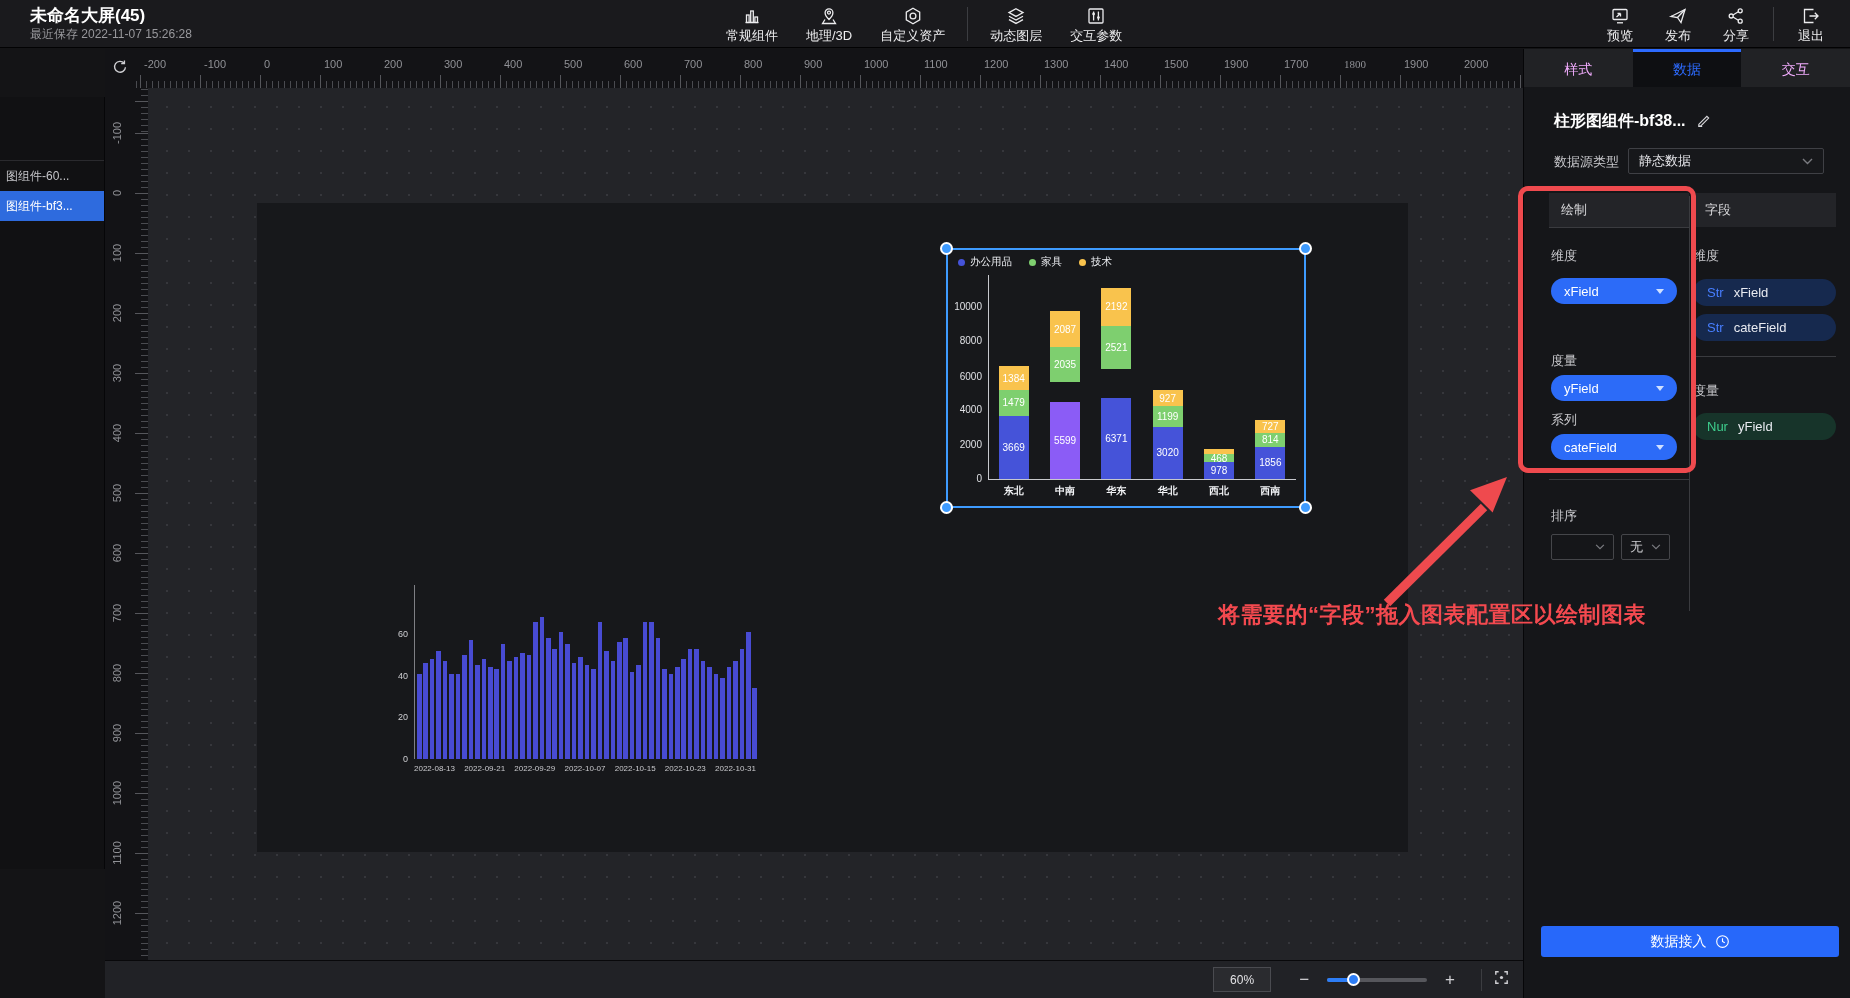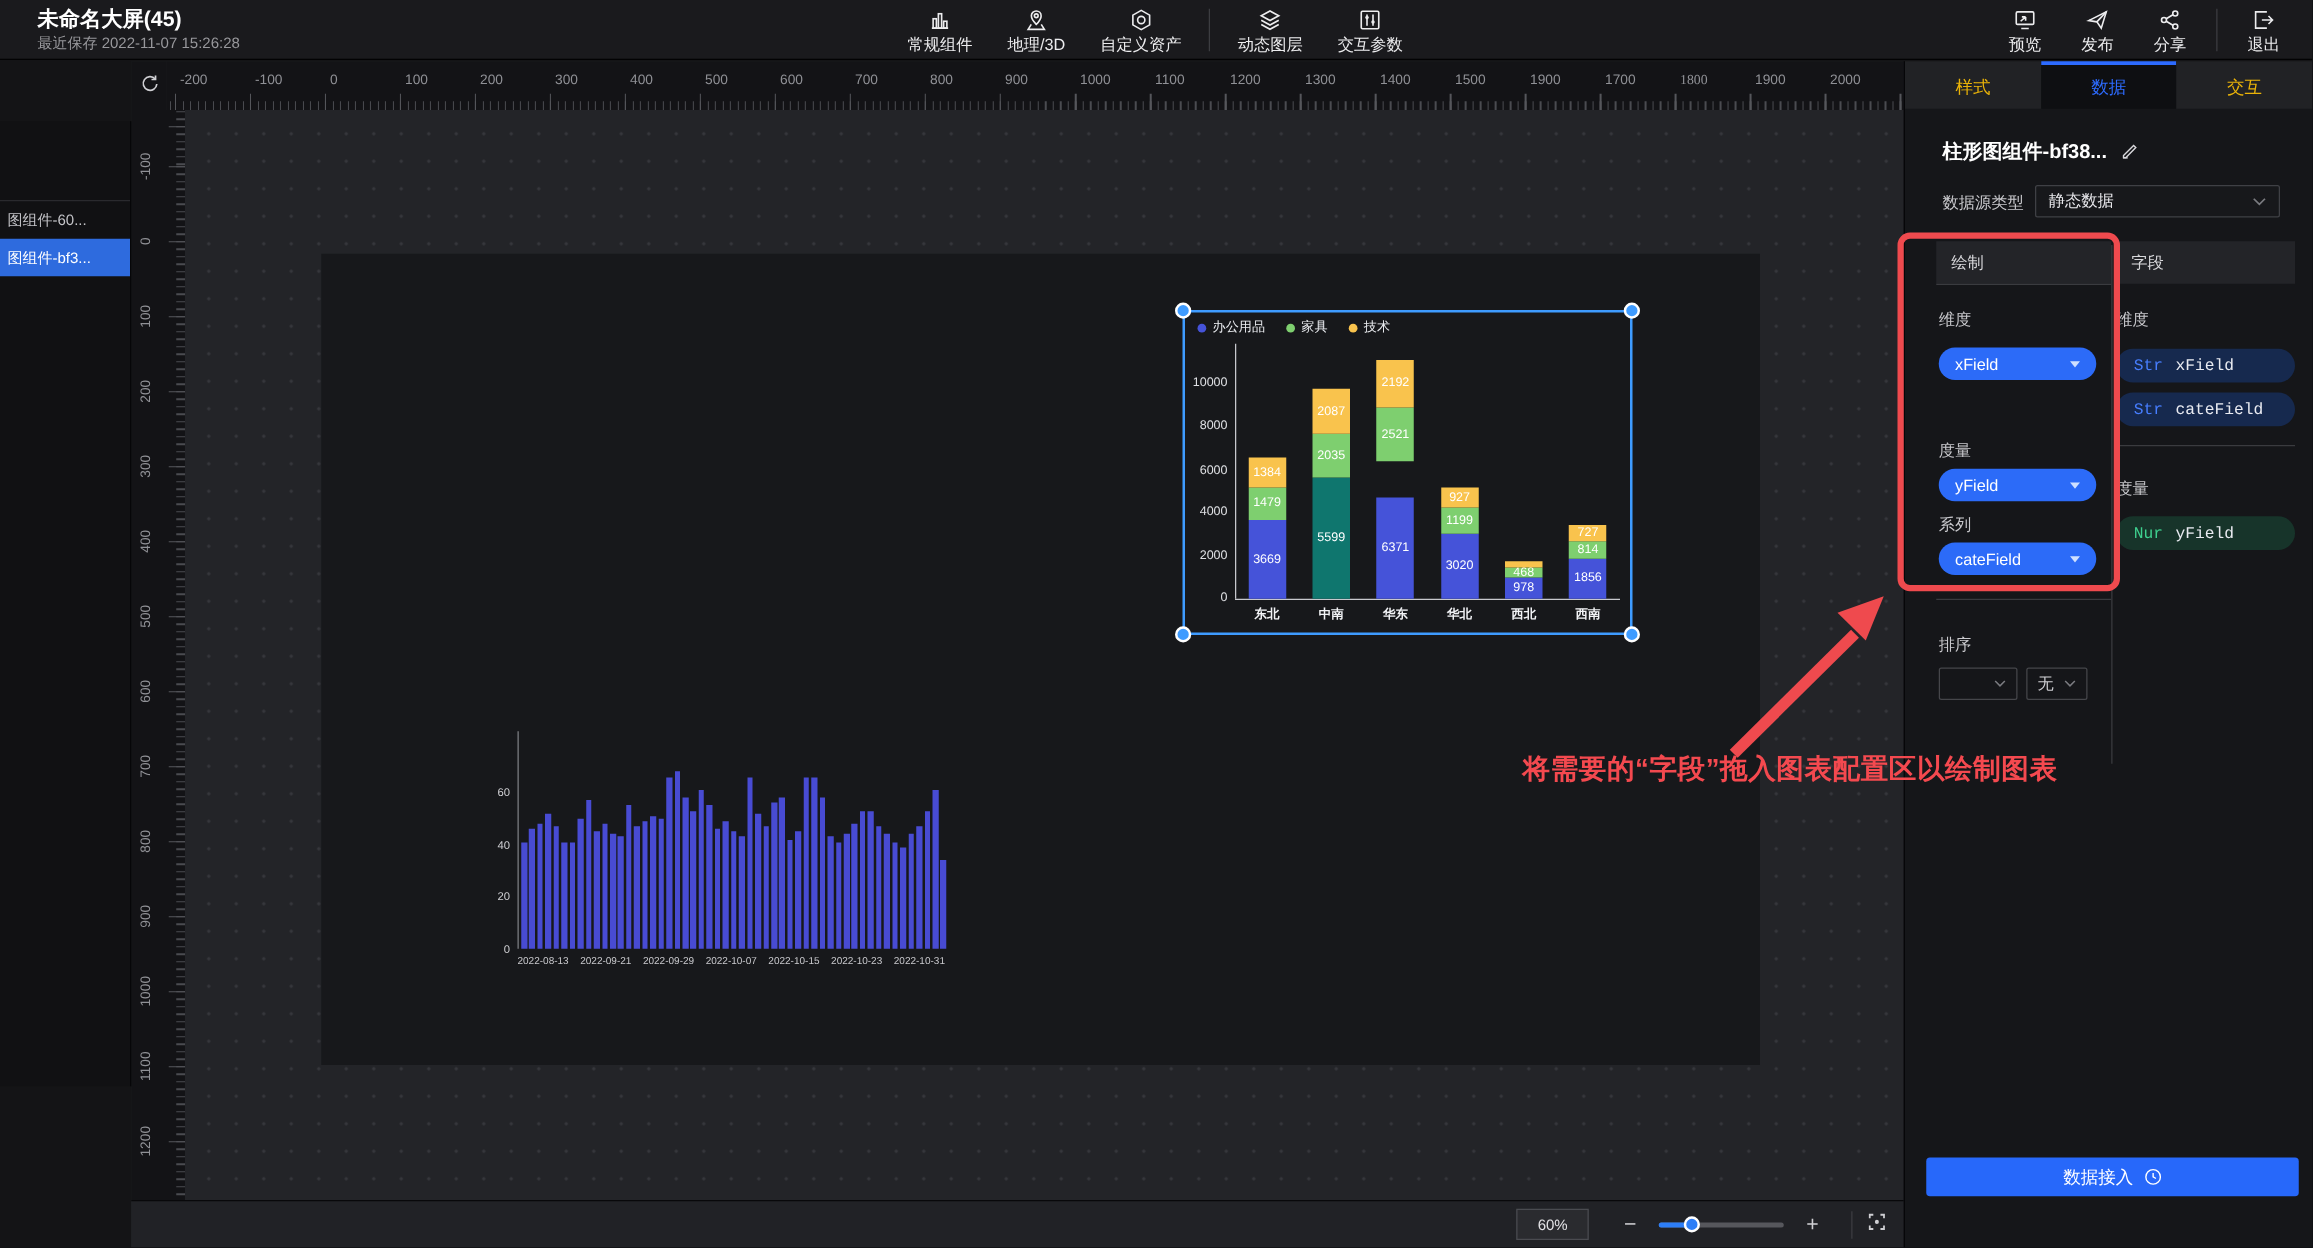--- a/index.html
+++ b/index.html
@@ -82,39 +82,39 @@
   .minusbtn { margin-left:22px; } .plusbtn { margin-right:10px;}
   .slider { width:100px; height:4px; background:#56575c; border-radius:2px; position:relative; margin:0 12px;}
   .slider .fill { position:absolute; left:0; top:0; height:4px; width:27px; background:#2d7ef7; border-radius:2px;}
   .slider .knob { position:absolute; left:20px; top:-5px; width:13px; height:13px; border-radius:50%;
     background:#2d7ef7; border:2px solid #ffffff; }
   .bb-div { width:1px; height:22px; background:#3c3d41; margin:0 10px; }
   
   .rpanel { position:absolute; right:0; top:49px; width:327px; height:949px; background:#151619;
     border-left:1px solid #060608; z-index:25; }
   .tabs { display:flex; height:38px; }
-  .tab { width:109px; height:38px; background:#212225; color:#eab308; font-size:14px;
+  .tab { width:109px; height:38px; background:#212225; color:#f0abfc; font-size:14px;
     display:flex; align-items:center; justify-content:center; cursor:pointer; border-top:3px solid transparent;}
   .tab.active { background:#0e0f12; color:#2d6bff; border-top:3px solid #2d6bff; }
   .comp-row { position:absolute; left:30px; top:62px; display:flex; align-items:center; gap:10px;}
   .comp-name { font-size:16px; font-weight:bold; color:#ffffff; }
   .ds-row { position:absolute; left:30px; top:99px; width:280px; height:26px; }
   .ds-label { position:absolute; left:0; top:5px; font-size:13px; color:#c9c9cd; }
   .ds-select { position:absolute; left:74px; top:0; width:196px; height:26px; background:#17181b;
     border:1px solid #3f4045; border-radius:2px; color:#e8e8ec; font-size:13px;
     display:flex; align-items:center; padding:0 10px; justify-content:space-between; cursor:pointer;}
   .col-head { position:absolute; height:34px; background:#232428; color:#d8d8db; font-size:13px;
     display:flex; align-items:center; padding-left:12px; }
   .plabel { position:absolute; font-size:13px; color:#c9c9cd; }
   .pill-blue { position:absolute; width:126px; height:26px; border-radius:13px; background:#2c6bf8;
     color:#fff; font-size:13px; display:flex; align-items:center; padding:0 13px; justify-content:space-between; cursor:pointer;}
   .pill-blue .tri { width:0; height:0; border-left:4.5px solid transparent; border-right:4.5px solid transparent;
     border-top:5.5px solid #cfe0ff; }
   .pill-field { position:absolute; width:143px; height:27px; border-radius:14px; background:#16294e;
-    font-size:13px; display:flex; align-items:center; padding:0 14px; gap:10px; cursor:grab;font-family:Liberation Mono, monospace;}
+    font-size:13px; display:flex; align-items:center; padding:0 14px; gap:10px; cursor:grab;}
   .pill-field .ftype { color:#477eff; } .pill-field .fname { color:#e9ebf1; }
   .pill-field.green { background:#17342a; } .pill-field.green .ftype { color:#3ecf8e; }
   .col-vdiv { position:absolute; width:1px; background:#3a3b3f; }
   .hdiv { position:absolute; height:1px; background:#3a3b3f; }
   .sort-select { position:absolute; height:26px; border:1px solid #45464a; border-radius:2px;
     color:#cfcfd3; font-size:13px; display:flex; align-items:center; justify-content:space-between;
     padding:0 8px; cursor:pointer; }
   .ingest-btn { position:absolute; left:17px; top:877px; width:298px; height:31px; background:#2768fa;
     border-radius:3px; color:#fff; font-size:14px; display:flex; align-items:center; justify-content:center; gap:8px; cursor:pointer;}
   
@@ -324,21 +324,21 @@
             <div class="c1-ylab" style="left: 0px; top: 121px;">6000</div>
             <div class="c1-ylab" style="left: 0px; top: 85px;">8000</div>
             <div class="c1-ylab" style="left: 0px; top: 50.5px;">10000</div>
             <div class="c1-bar" style="left: 50.6667px; top: 0px; width: 30px; height: 229px;">
               <div class="c1-seg" style="bottom: 0px; top: auto; position: absolute; height: 63.2903px; background: rgb(69, 83, 217);">3669</div>
               <div class="c1-seg" style="bottom: 63.2903px; top: auto; position: absolute; height: 25.5128px; background: rgb(126, 207, 111);">1479</div>
               <div class="c1-seg" style="bottom: 88.803px; top: auto; position: absolute; height: 23.874px; background: rgb(249, 195, 77);">1384</div>
             </div>
             <div class="c1-xlab" style="left: 40.6667px; top: 234px;">东北</div>
             <div class="c1-bar" style="left: 102px; top: 0px; width: 30px; height: 229px;">
-              <div class="c1-seg" style="bottom: 0px; top: auto; position: absolute; height: 97px; background: #0f766e;">5599</div>
+              <div class="c1-seg" style="bottom: 0px; top: auto; position: absolute; height: 77px; background: #8b5cf6;">5599</div>
               <div class="c1-seg" style="bottom: 96.5828px; top: auto; position: absolute; height: 35.1037px; background: rgb(126, 207, 111);">2035</div>
               <div class="c1-seg" style="bottom: 131.686px; top: auto; position: absolute; height: 36.0007px; background: rgb(249, 195, 77);">2087</div>
             </div>
             <div class="c1-xlab" style="left: 92px; top: 234px;">中南</div>
             <div class="c1-bar" style="left: 153.333px; top: 0px; width: 30px; height: 229px;">
               <div class="c1-seg" style="bottom: 0px; top: auto; position: absolute; height: 81px; background: rgb(69, 83, 217);">6371</div>
               <div class="c1-seg" style="bottom: 109.9px; top: auto; position: absolute; height: 43.4873px; background: rgb(126, 207, 111);">2521</div>
               <div class="c1-seg" style="bottom: 153.387px; top: auto; position: absolute; height: 37.812px; background: rgb(249, 195, 77);">2192</div>
             </div>
             <div class="c1-xlab" style="left: 143.333px; top: 234px;">华东</div>

